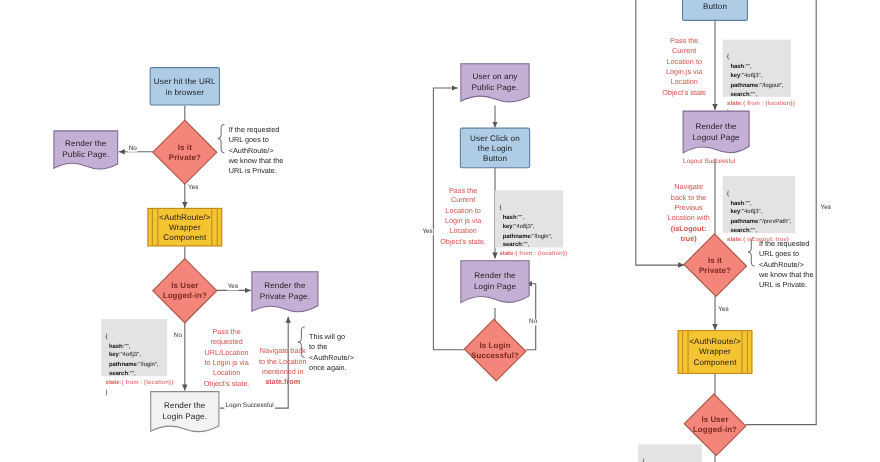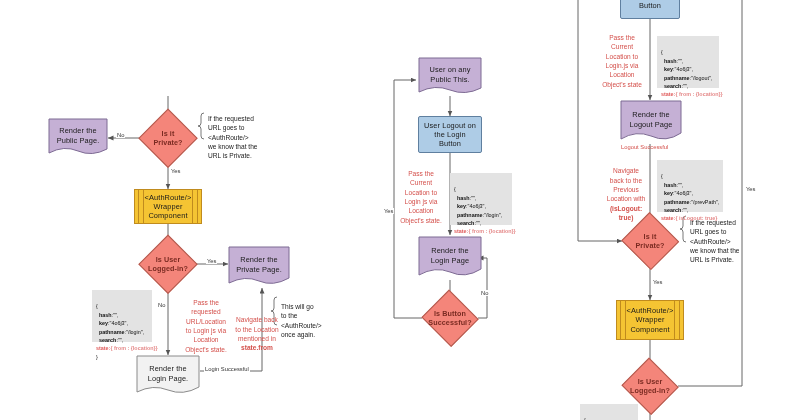--- a/index.html
+++ b/index.html
@@ -174,20 +174,22 @@
 
     <path d="M678,386 L742,386 L742,0" stroke="#666" stroke-width="1" fill="none"></path>
 
     <path d="M578,0 L578,241 L622,241" stroke="#666" stroke-width="1" fill="none" marker-end="url(#arrow)"></path>
 
     <path d="M650,404 L650,420" stroke="#666" stroke-width="1" fill="none"></path>
 
     <path d="M686,216 q-3,0 -3,3 l0,7 q0,3 -3,3 q3,0 3,3 l0,7 q0,3 3,3" stroke="#555" stroke-width="0.8" fill="none"></path>
   </svg>
 
+  <div class="node n-process" style="left:136px; top:61px; width:64px; height:35px; white-space:pre-line;">User hit the URL
+in browser</div>
 
   <div class="node n-decision" style="left:140px; top:110px; width:56px; height:56px;">
     <span class="dshape"></span>
     <span class="dtxt" style="white-space:pre-line;">Is it
 Private?</span>
   </div>
 
   <div class="node n-document" style="left:48px; top:118px; width:60px; height:40px;">
     <svg viewBox="0 0 60 40" preserveAspectRatio="none">
       <path d="M1,1 L59,1 L59,31 Q44,39 30,33 Q16,27 1,35 Z" fill="#c5b0d5" stroke="#7d6a93" stroke-width="1"></path>
@@ -264,38 +266,38 @@
 <span class="k">  search</span><span>:"",</span>
 <span class="st">state</span><span class="stv">:{ from : {location}}</span>
 <span>}</span>
   </div>
 
   <div class="node n-document" style="left:418px; top:57px; width:64px; height:40px;">
     <svg viewBox="0 0 64 40" preserveAspectRatio="none">
       <path d="M1,1 L63,1 L63,31 Q47,39 32,33 Q17,27 1,35 Z" fill="#c5b0d5" stroke="#7d6a93" stroke-width="1"></path>
     </svg>
     <span class="doctxt" style="white-space:pre-line;">User on any
-Public This.</span>
-  </div>
-
-  <div class="node n-process" style="left:418px; top:116px; width:64px; height:37px; white-space:pre-line;">User Logout on
+Public Page.</span>
+  </div>
+
+  <div class="node n-process" style="left:418px; top:116px; width:64px; height:37px; white-space:pre-line;">User Click on
 the Login
 Button</div>
 
   <div class="node n-document" style="left:418px; top:236px; width:64px; height:44px;">
     <svg viewBox="0 0 64 44" preserveAspectRatio="none">
       <path d="M1,1 L63,1 L63,33 Q47,43 32,36 Q17,30 1,39 Z" fill="#c5b0d5" stroke="#7d6a93" stroke-width="1"></path>
     </svg>
     <span class="doctxt" style="white-space:pre-line;">Render the
 Login Page</span>
   </div>
 
   <div class="node n-decision" style="left:422px; top:292px; width:56px; height:52px;">
     <span class="dshape"></span>
-    <span class="dtxt" style="white-space:pre-line;">Is Button
+    <span class="dtxt" style="white-space:pre-line;">Is Login
 Successful?</span>
   </div>
 
   <span class="e-label" style="left:480px; top:290px;">No</span>
   <span class="e-label" style="left:383px; top:208px;">Yes</span>
 
   <div class="n-text red" style="left:396px; top:169px; width:50px; white-space:pre-line;">Pass the
 Current
 Location to
 Login js via

